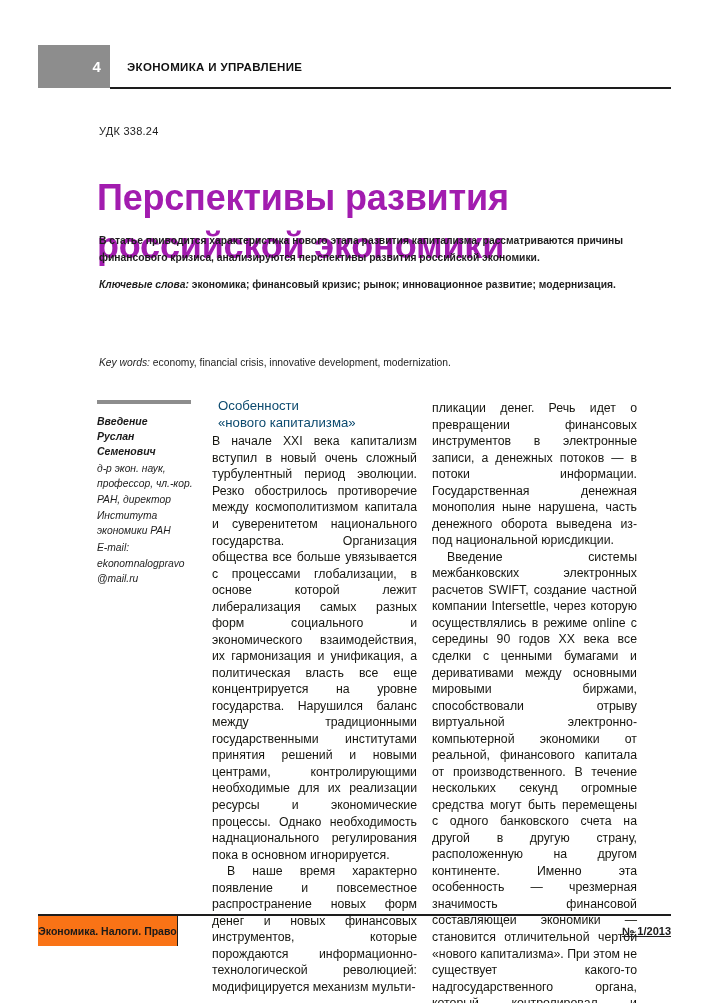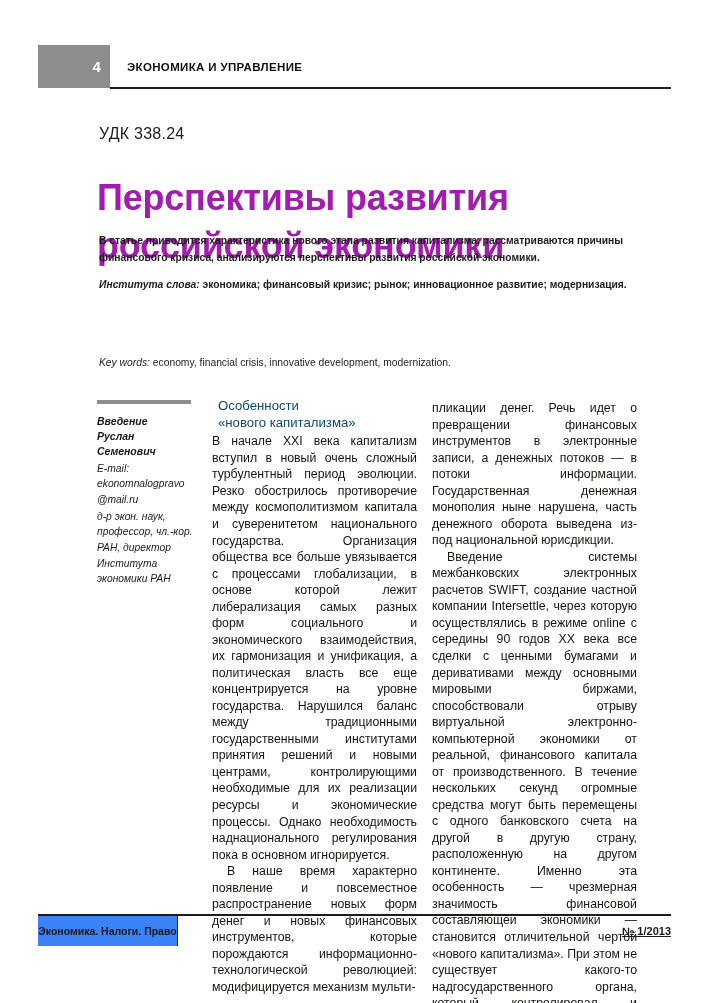--- a/index.html
+++ b/index.html
@@ -65,21 +65,21 @@
     width: 561px;
     height: 1.6px;
     background: #1d1d1d;
   }
 
   
   .udk {
     position: absolute;
     left: 99px;
     top: 125px;
-    font-size: 16px;
+    font-size: 11px;
     letter-spacing: .25px;
     color: #1d1d1d;
   }
   .title {
     position: absolute;
     left: 97px;
     top: 150px;
     width: 420px;
     font-size: 36px;
     font-weight: bold;
@@ -165,21 +165,21 @@
     width: 633px;
     height: 1.6px;
     background: #1d1d1d;
   }
   .foot-box {
     position: absolute;
     left: 38px;
     top: 916px;
     width: 140px;
     height: 30px;
-    background: #3b82f6;
+    background: #f97316;
     border-right: 1.6px solid #1d1d1d;
     box-sizing: border-box;
     font-size: 10.5px;
     font-weight: bold;
     color: #1a1a1a;
     line-height: 30px;
     text-align: center;
     white-space: nowrap;
   }
   .foot-issue {
@@ -210,40 +210,40 @@
   <div class="udk">УДК 338.24</div>
 
   <h1 class="title">
     <span>Перспективы развития</span><br>
     <span>российской экономики</span>
   </h1>
 
   <div class="abs-block abs-ru">В статье приводится характеристика нового этапа развития капитализма, рассматриваются причины финансового кризиса, анализируются перспективы развития российской экономики.</div>
 
   <div class="abs-block kw-ru">
-    <span class="kw-label">Института слова:</span><span> экономика; финансовый кризис; рынок; инновационное развитие; модернизация.</span>
+    <span class="kw-label">Ключевые слова:</span><span> экономика; финансовый кризис; рынок; инновационное развитие; модернизация.</span>
   </div>
 
 
   <div class="abs-block kw-en">
     <span class="kw-label">Key words:</span><span> economy, financial crisis, innovative development, modernization.</span>
   </div>
 
   <div class="col col-author">
     <div class="author-rule"></div>
     <div class="author-name">
       <span>Введение</span><br>
       <span>Руслан</span><br>
       <span>Семенович</span>
     </div>
+    <div class="author-meta">д-р экон. наук, профессор, чл.-кор. РАН, директор Института экономики РАН</div>
     <div class="author-meta">
       <span class="author-email-label">E-mail:</span><br>
       <span class="author-email">ekonomnalogpravo@mail.ru</span>
     </div>
-    <div class="author-meta">д-р экон. наук, профессор, чл.-кор. РАН, директор Института экономики РАН</div>
   </div>
 
   <div class="col col-mid">
     <div class="sec-head">
       <span>Особенности</span><br>
       <span>«нового капитализма»</span>
     </div>
     <p class="body-p">В начале XXI века капитализм вступил в новый очень сложный турбулентный период эволюции. Резко обострилось противоречие между космополитизмом капитала и суверенитетом национального государства. Организация общества все больше увязывается с процессами глобализации, в основе которой лежит либерализация самых разных форм социального и экономического взаимодействия, их гармонизация и унификация, а политическая власть все еще концентрируется на уровне государства. Нарушился баланс между традиционными государственными институтами принятия решений и новыми центрами, контролирующими необходимые для их реализации ресурсы и экономические процессы. Однако необходимость наднационального регулирования пока в основном игнорируется.</p>
     <p class="body-p">В наше время характерно появление и повсеместное распространение новых форм денег и новых финансовых инструментов, которые порождаются информационно-технологической революцией: модифицируется механизм мульти-</p>
   </div>

